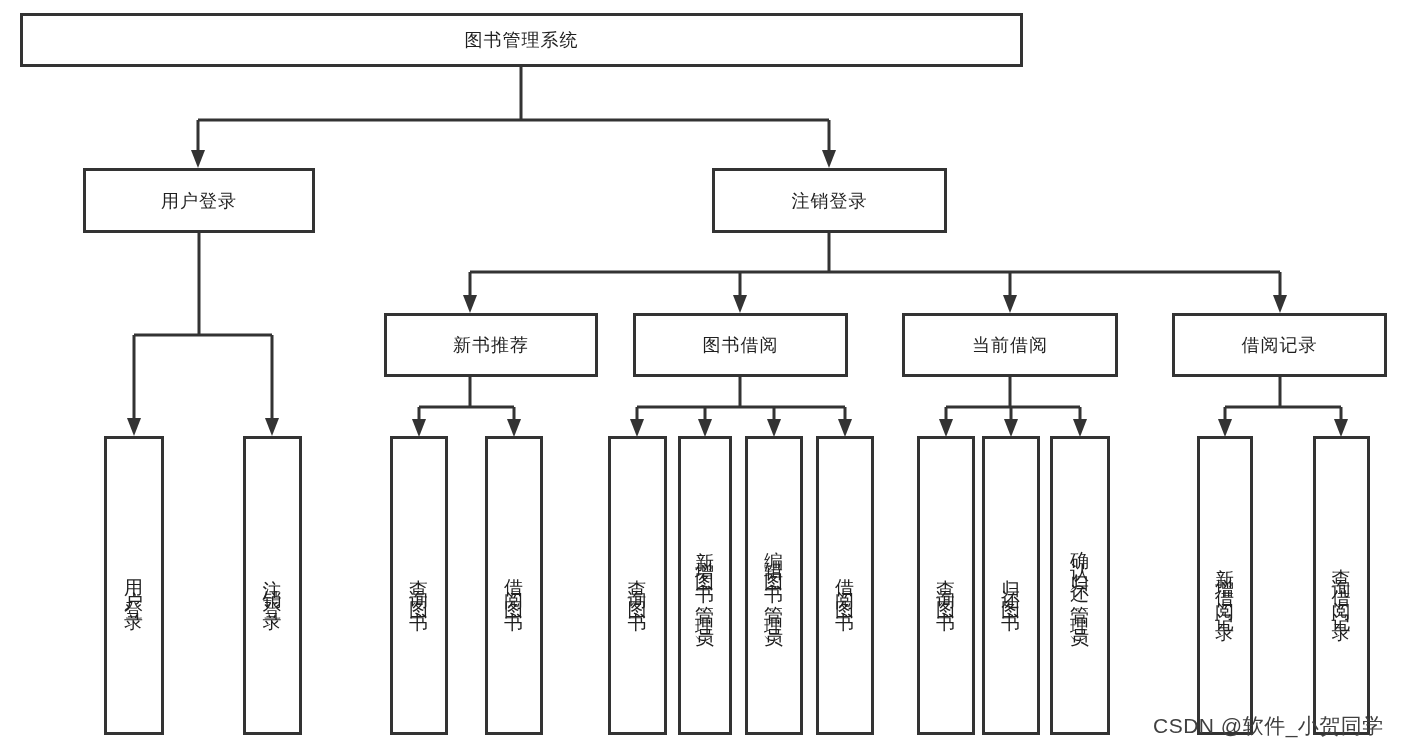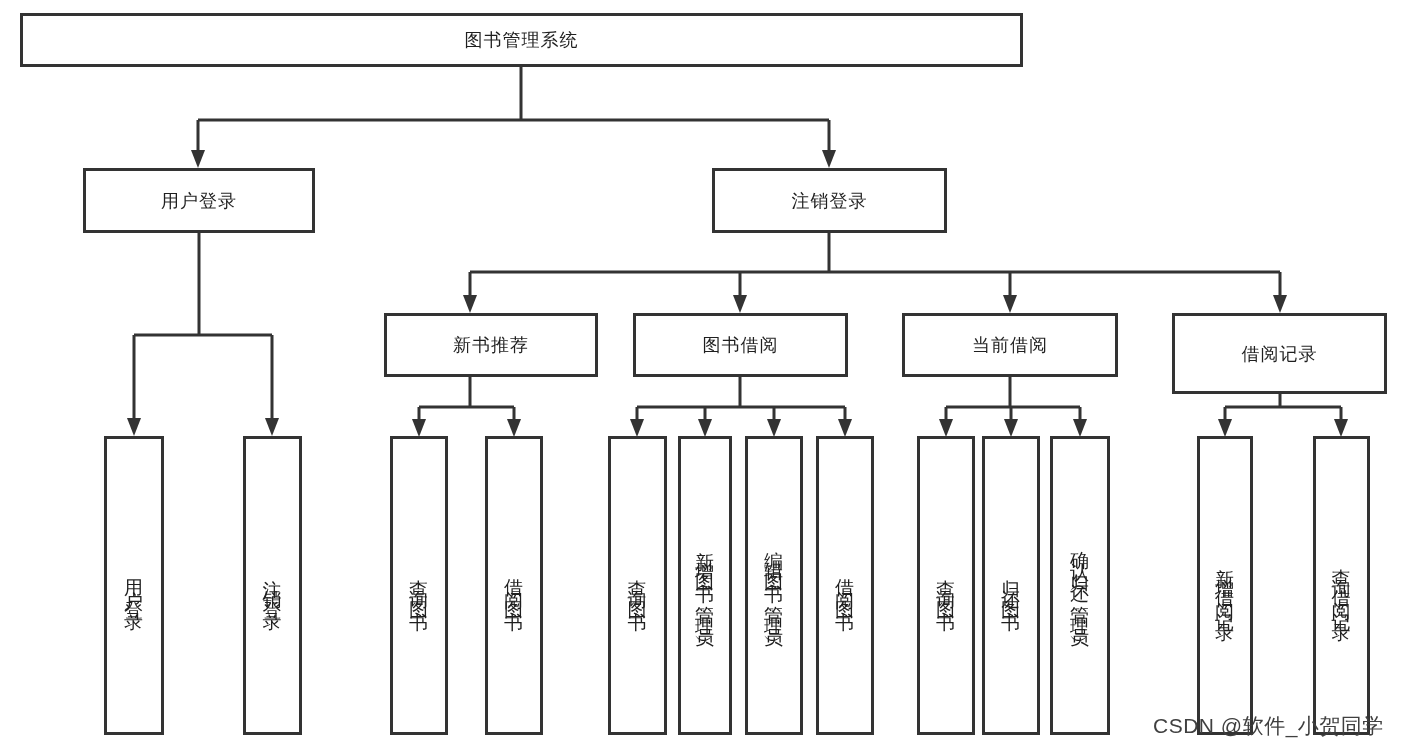--- a/index.html
+++ b/index.html
@@ -106,21 +106,21 @@
 
   <div class="node hnode" style="left:363px; top:313px; width:214px; height:64px;margin-left:21px;">
     <span>新书推荐</span>
   </div>
   <div class="node hnode" style="left:633px; top:313px; width:215px; height:64px;">
     <span>图书借阅</span>
   </div>
   <div class="node hnode" style="left:902px; top:313px; width:216px; height:64px;">
     <span>当前借阅</span>
   </div>
-  <div class="node hnode" style="left:1172px; top:313px; width:215px; height:81px;">
+  <div class="node hnode" style="left:1172px; top:313px; width:215px; height:64px;">
     <span>借阅记录</span>
   </div>
 
   <div class="node vnode" style="left:104px; top:436px; width:60px; height:299px;">
     <span>用户登录</span>
   </div>
   <div class="node vnode" style="left:243px; top:436px; width:59px; height:299px;">
     <span>注销登录</span>
   </div>
 

